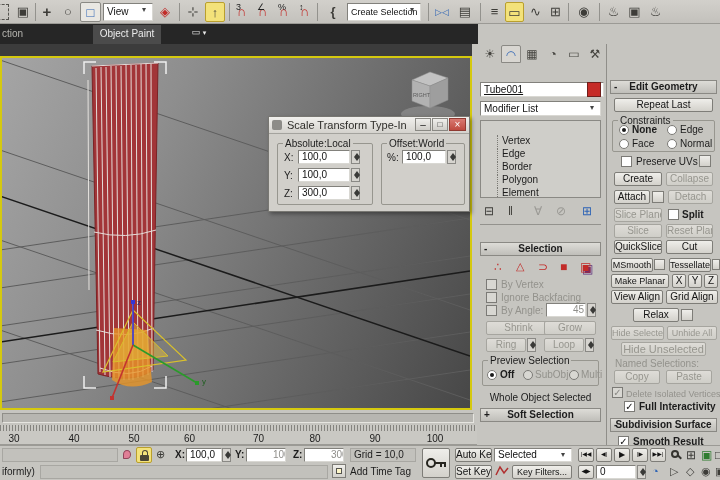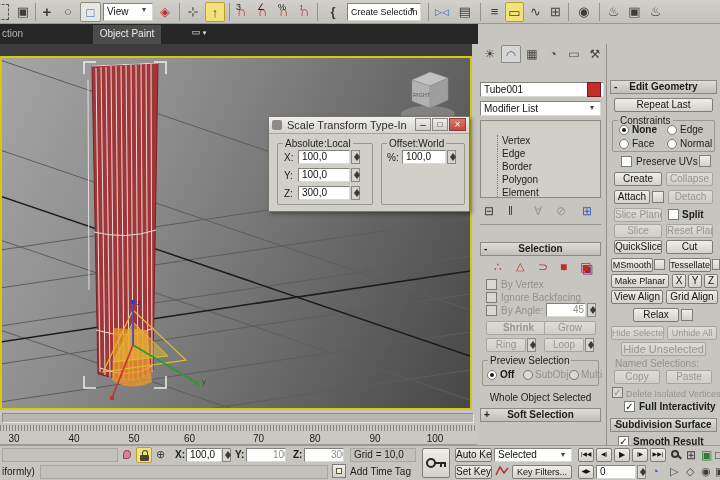--- a/index.html
+++ b/index.html
@@ -217,21 +217,21 @@
 
   <div class="abs" style="left:478px;top:44px;width:127px;height:401px;background:#c6c5c0;">
 
     <span class="ptab" style="left:2px;">☀</span>
     <span class="ptab act" style="left:23px;color:#2e64b5;">◠</span>
     <span class="ptab" style="left:44px;">▦</span>
     <span class="ptab" style="left:65px;">◔</span>
     <span class="ptab" style="left:86px;">▭</span>
     <span class="ptab" style="left:107px;">⚒</span>
 
-    <div class="fld" style="left:2px;top:38px;width:124px;height:15px;line-height:13px;">Tube001</div>
+    <div class="fld" style="left:2px;top:38px;width:124px;height:15px;line-height:13px;text-decoration:underline;">Tube001</div>
     <span class="abs" style="left:109px;top:38px;width:14px;height:15px;background:#c52b27;border:1px solid #6f1e1b;"></span>
 
     <div class="fld" style="left:2px;top:57px;width:121px;height:15px;line-height:13px;">Modifier List</div>
     <span class="abs" style="left:112px;top:59px;font-size:8px;color:#444;">▾</span>
 
     <div class="abs" style="left:2px;top:76px;width:121px;height:78px;background:#cfcec9;border:1px solid #8a8984;overflow:hidden;">
       <div class="abs" style="left:16px;top:14px;width:100px;height:12px;line-height:12px;border-left:1px dotted #7a7974;padding-left:4px;">Vertex</div>
       <div class="abs" style="left:16px;top:27px;width:100px;height:12px;line-height:12px;border-left:1px dotted #7a7974;padding-left:4px;">Edge</div>
       <div class="abs" style="left:16px;top:40px;width:100px;height:12px;line-height:12px;border-left:1px dotted #7a7974;padding-left:4px;">Border</div>
       <div class="abs" style="left:16px;top:53px;width:100px;height:12px;line-height:12px;border-left:1px dotted #7a7974;padding-left:4px;">Polygon</div>
@@ -257,21 +257,21 @@
 
     <span class="chk dis" style="left:8px;top:235px;"></span>
     <span class="lbl dis" style="left:23px;top:235px;">By Vertex</span>
     <span class="chk dis" style="left:8px;top:248px;"></span>
     <span class="lbl dis" style="left:23px;top:248px;">Ignore Backfacing</span>
     <span class="chk dis" style="left:8px;top:261px;"></span>
     <span class="lbl dis" style="left:23px;top:261px;">By Angle:</span>
     <div class="fld gray" style="left:68px;top:259px;width:40px;height:14px;">45,0</div>
     <span class="spin" style="left:109px;top:259px;"></span>
 
-    <span class="btn dis" style="left:8px;top:277px;width:65px;font-weight:bold;">Shrink</span>
+    <span class="btn dis" style="left:8px;top:277px;width:65px;">Shrink</span>
     <span class="btn dis" style="left:66px;top:277px;width:52px;">Grow</span>
     <span class="btn dis" style="left:8px;top:294px;width:40px;">Ring</span>
     <span class="spin" style="left:49px;top:294px;"></span>
     <span class="btn dis" style="left:66px;top:294px;width:40px;">Loop</span>
     <span class="spin" style="left:107px;top:294px;"></span>
 
     <div class="fset" style="left:4px;top:316px;width:117px;height:26px;">
       <span class="leg">Preview Selection</span>
       <span class="radio sel" style="left:4px;top:9px;"></span>
       <span class="lbl" style="left:17px;top:8px;font-weight:bold;">Off</span>

